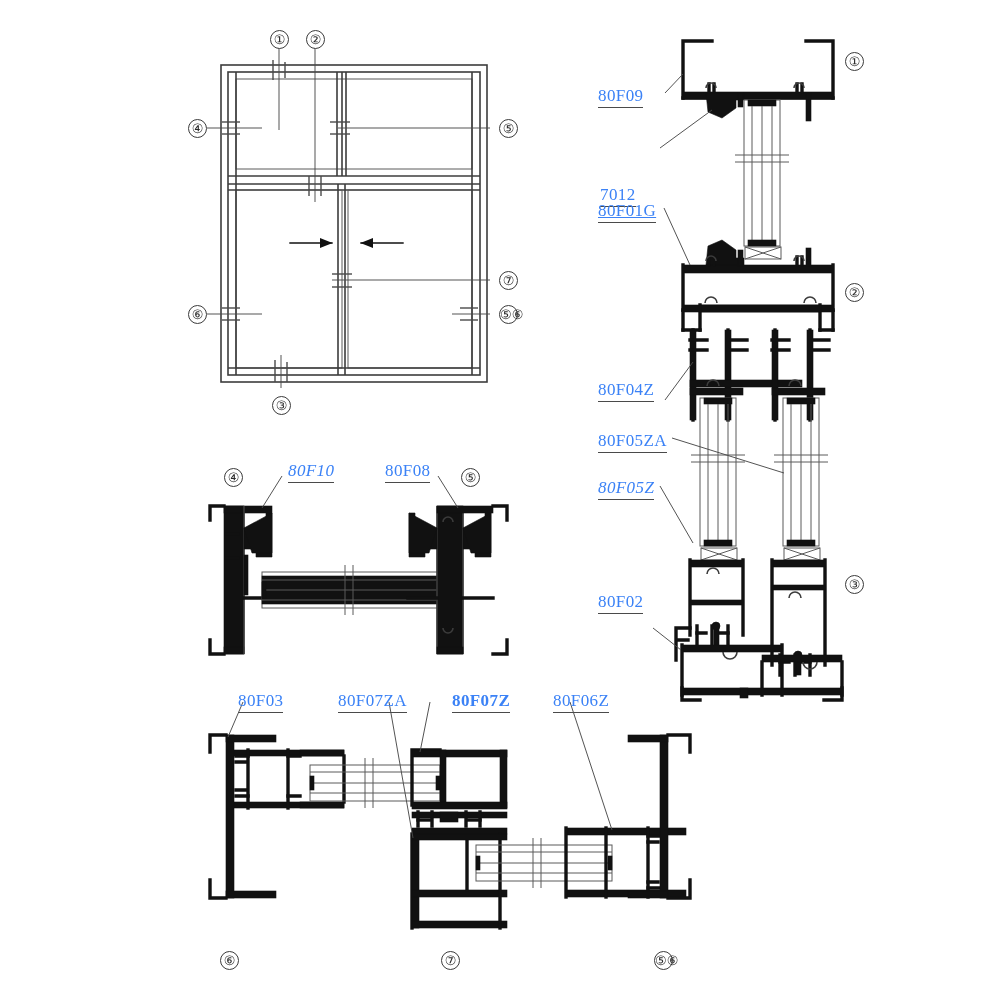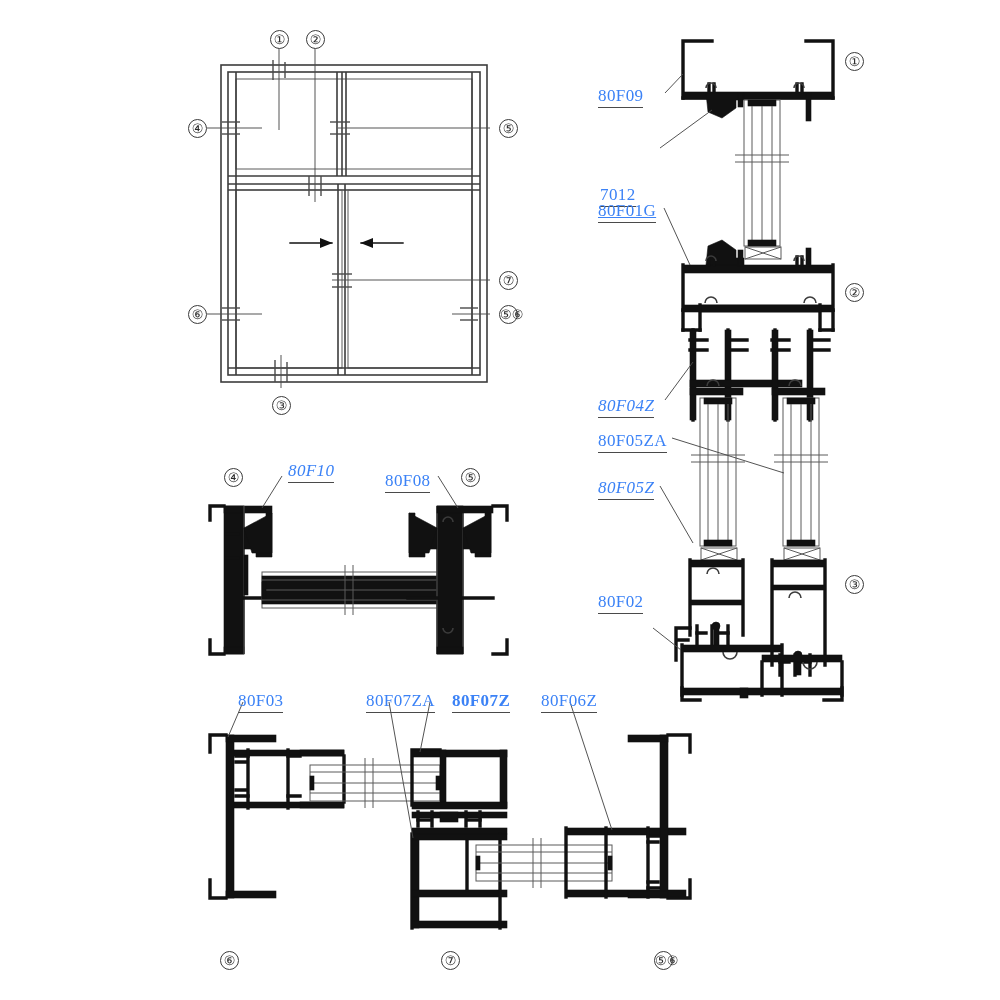--- a/index.html
+++ b/index.html
@@ -386,32 +386,32 @@
       <path d="M243,702 L228,737"></path>
       <path d="M389,702 L413,838"></path>
       <path d="M430,702 L420,752"></path>
       <path d="M570,702 L612,830"></path>
     </g>
   </svg>
 
   <div class="lbl" style="left:598px;top:86px;">80F09</div>
   <div class="lbl" style="left:600px;top:141px;margin-top:44px;">7012</div>
   <div class="lbl" style="left:598px;top:201px;text-decoration:underline;">80F01G</div>
-  <div class="lbl" style="left:598px;top:396px;font-style:italic;">80F04Z</div>
+  <div class="lbl" style="left:598px;top:380px;">80F04Z</div>
   <div class="lbl" style="left:598px;top:431px;">80F05ZA</div>
   <div class="lbl" style="left:598px;top:478px;font-style:italic;">80F05Z</div>
   <div class="lbl" style="left:598px;top:592px;">80F02</div>
 
   <div class="lbl" style="left:288px;top:461px;font-style:italic;">80F10</div>
-  <div class="lbl" style="left:385px;top:471px;">80F08</div>
+  <div class="lbl" style="left:385px;top:461px;">80F08</div>
 
   <div class="lbl" style="left:238px;top:691px;">80F03</div>
-  <div class="lbl" style="left:338px;top:691px;margin-left:28px;">80F07ZA</div>
+  <div class="lbl" style="left:338px;top:691px;">80F07ZA</div>
   <div class="lbl" style="left:452px;top:691px;font-weight:bold;">80F07Z</div>
-  <div class="lbl" style="left:541px;top:691px;">80F06Z</div>
+  <div class="lbl" style="left:553px;top:691px;">80F06Z</div>
 
   <div class="mark" style="left:270px;top:30px;">①</div>
   <div class="mark" style="left:306px;top:30px;">②</div>
   <div class="mark" style="left:272px;top:396px;">③</div>
   <div class="mark" style="left:188px;top:119px;">④</div>
   <div class="mark" style="left:499px;top:119px;">⑤</div>
   <div class="mark" style="left:188px;top:305px;">⑥</div>
   <div class="mark" style="left:499px;top:271px;">⑦</div>
   <div class="mark" style="left:499px;top:305px;">⑤⑥</div>
 

